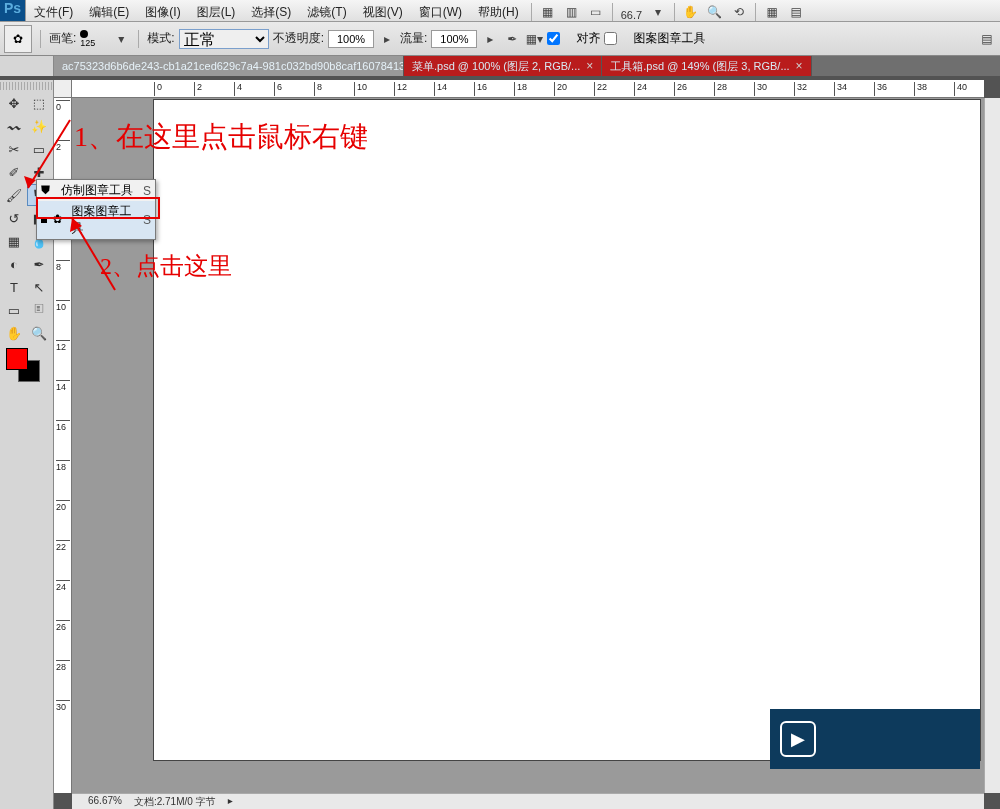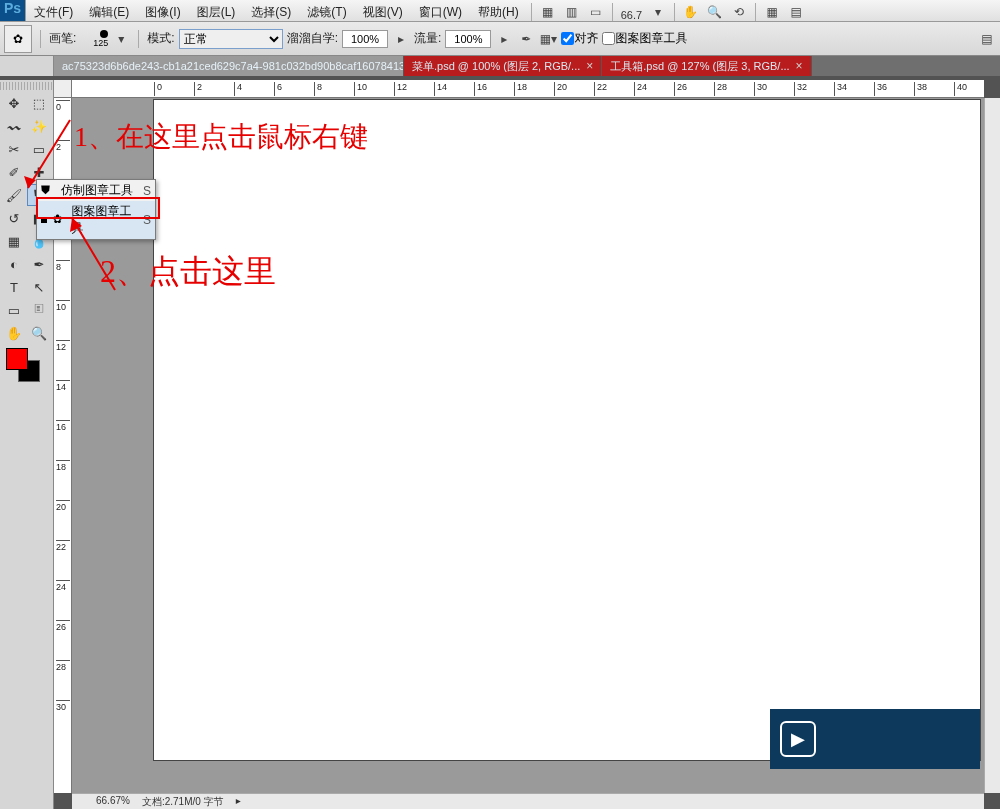--- a/index.html
+++ b/index.html
@@ -10,24 +10,24 @@
 .menu-item { padding: 0 8px; cursor: default; }
 .menu-sep { width: 1px; height: 18px; background: #aaa; margin: 0 4px; }
 .menu-icon { width: 18px; height: 18px; display: inline-flex; align-items: center; justify-content: center; margin: 0 3px; color: #444; }
 .zoom-display { font-size: 11px; color: #333; margin: 0 4px; }
 .menu-right { margin-left: auto; display: flex; align-items: center; padding-right: 8px; }
 
 .optionsbar { height: 34px; background: linear-gradient(#eaeaea,#d8d8d8); border-bottom: 1px solid #888; display: flex; align-items: center; font-size: 12px; padding: 0 4px; gap: 4px; }
 .opt-icon { width: 28px; height: 28px; border: 1px solid #999; background: #eee; display: flex; align-items: center; justify-content: center; }
 .brush-dot { width: 8px; height: 8px; background: #000; border-radius: 50%; }
 .opt-label { color: #222; }
-.opt-select { height: 20px; width: 104px; font-size: 12px; border: 1px solid #7a9fcc; }
+.opt-select { height: 20px; width: 90px; font-size: 16px; border: 1px solid #7a9fcc; }
 .opt-input { width: 46px; height: 18px; font-size: 11px; border: 1px solid #999; text-align: center; }
 .opt-small-icon { width: 18px; height: 18px; display: inline-flex; align-items: center; justify-content: center; color: #444; }
-.chk { display: flex; align-items: center; gap: 0; }
+.chk { display: flex; align-items: center; gap: 16px; }
 
 .tabbar { height: 20px; background: #6f6f6f; display: flex; font-size: 11px; }
 .tab { display: flex; align-items: center; padding: 0 8px; color: #d8e8f2; background: #b91c1c; border-right: 1px solid #555; gap: 6px; max-width: 350px; white-space: nowrap; overflow: hidden; }
 .tab.active { background: #9a9a9a; color: #e5f1f8; }
 .tab-close { color: #cfcfcf; font-size: 12px; }
 
 .workspace { position: absolute; top: 80px; left: 0; right: 0; bottom: 0; background: #535353; }
 .toolbox { position: absolute; left: 0; top: 0; width: 54px; bottom: 0; background: #d6d6d6; border-right: 1px solid #888; padding-top: 2px; }
 .tb-grip { height: 8px; background: repeating-linear-gradient(90deg,#aaa,#aaa 1px,#d6d6d6 1px,#d6d6d6 3px); margin-bottom: 2px; }
 .tool-grid { display: grid; grid-template-columns: 1fr 1fr; gap: 1px; padding: 0 2px; }
@@ -41,30 +41,30 @@
 .ruler-h { position: absolute; left: 18px; top: 0; right: 16px; height: 18px; background: #fff; border-bottom: 1px solid #777; overflow: hidden; }
 .ruler-v { position: absolute; left: 0; top: 18px; width: 18px; bottom: 16px; background: #fff; border-right: 1px solid #777; overflow: hidden; }
 .ruler-corner { position: absolute; left: 0; top: 0; width: 18px; height: 18px; background: #eee; border-right: 1px solid #777; border-bottom: 1px solid #777; }
 .ruler-tick { position: absolute; font-size: 9px; color: #222; }
 .ruler-h .ruler-tick { top: 2px; border-left: 1px solid #555; height: 14px; padding-left: 2px; }
 .ruler-v .ruler-tick { left: 2px; border-top: 1px solid #555; width: 14px; padding-top: 1px; writing-mode: horizontal-tb; }
 .canvas-viewport { position: absolute; left: 18px; top: 18px; right: 16px; bottom: 16px; background: #9a9a9a; overflow: hidden; }
 .document { position: absolute; left: 82px; top: 2px; width: 826px; height: 660px; background: #fff; box-shadow: 0 0 0 1px #444; }
 .scroll-v { position: absolute; right: 0; top: 18px; width: 16px; bottom: 16px; background: #e9e9e9; border-left: 1px solid #aaa; }
 .scroll-h { position: absolute; left: 18px; bottom: 0; right: 16px; height: 16px; background: #e9e9e9; border-top: 1px solid #aaa; display: flex; align-items: center; }
-.scroll-info { font-size: 10px; color: #333; padding: 0 24px; display: flex; gap: 12px; }
+.scroll-info { font-size: 10px; color: #333; padding: 0 16px; display: flex; gap: 12px; }
 
 .stamp-flyout { position: absolute; left: 36px; top: 179px; width: 120px; background: #f1f1f1; border: 1px solid #7a7a7a; box-shadow: 2px 2px 4px rgba(0,0,0,.3); font-size: 12px; z-index: 10; }
 .fly-item { display: flex; align-items: center; padding: 2px 4px; gap: 4px; }
 .fly-item .ico { width: 16px; height: 16px; display: inline-block; }
 .fly-shortcut { margin-left: auto; color: #555; }
 .fly-highlight { position: absolute; left: 36px; top: 197px; width: 124px; height: 22px; border: 2px solid #e60000; z-index: 11; pointer-events: none; }
 
 .annotation-1 { position: absolute; left: 74px; top: 118px; color: #e60000; font-size: 28px; font-family: SimSun; z-index: 20; }
-.annotation-2 { position: absolute; left: 100px; top: 250px; color: #e60000; font-size: 32px; font-family: SimSun; z-index: 20; }
+.annotation-2 { position: absolute; left: 100px; top: 250px; color: #e60000; font-size: 24px; font-family: SimSun; z-index: 20; }
 .arrow1 { position: absolute; left: 10px; top: 110px; z-index: 19; }
 .arrow2 { position: absolute; left: 60px; top: 210px; z-index: 19; }
 
 .watermark { position: absolute; right: 20px; bottom: 40px; width: 210px; height: 60px; background: #0d3a5c; color: #fff; display: flex; align-items: center; padding: 0 10px; gap: 10px; }
 .wm-logo { width: 36px; height: 36px; border: 2px solid #fff; border-radius: 6px; display: flex; align-items: center; justify-content: center; font-size: 18px; }
 .wm-text-main { font-size: 20px; font-weight: bold; }
 .wm-text-sub { font-size: 10px; letter-spacing: 1px; color: #a8c5d8; }
 </style>
 </head>
 <body>
@@ -95,29 +95,29 @@
   <span class="menu-icon">▦</span>
   <span class="menu-icon">▤</span>
   <div class="menu-right">
   </div>
 </div>
 
 <div class="optionsbar">
   <div class="opt-icon">✿</div>
   <div class="menu-sep"></div>
   <span class="opt-label">画笔:</span>
-  <div style="display:flex;flex-direction:column;align-items:flex-end;width:28px">
+  <div style="display:flex;flex-direction:column;align-items:flex-start;width:28px">
     <div class="brush-dot"></div>
     <span style="font-size:9px">125</span>
   </div>
   <span class="opt-small-icon">▾</span>
   <div class="menu-sep"></div>
   <span class="opt-label">模式:</span>
   <select class="opt-select"><option>正常</option></select>
-  <span class="opt-label">溜溜自学:</span>
+  <span class="opt-label">不透明度:</span>
   <input class="opt-input" value="100%" style="">
   <span class="opt-small-icon">▸</span>
   <span class="opt-label">流量:</span>
   <input class="opt-input" value="100%" style="">
   <span class="opt-small-icon">▸</span>
   <span class="opt-small-icon">✒</span>
   <span class="opt-small-icon">▦▾</span>
   <label class="chk">
       <input type="checkbox" checked="" style="">
       <span>对齐</span>
@@ -132,21 +132,21 @@
 <div class="tabbar">
   <div style="width:54px;background:#d6d6d6;border-right:1px solid #888"></div>
   <div class="tab active">
     <span>ac75323d6b6de243-cb1a21ced629c7a4-981c032bd90b8caf160784138fe5befe.jpg</span>
   </div>
   <div class="tab">
     <span>菜单.psd @ 100% (图层 2, RGB/...</span>
       <span class="tab-close">×</span>
   </div>
   <div class="tab">
-    <span>工具箱.psd @ 127% (图层 3, RGB/...</span>
+    <span>工具箱.psd @ 149% (图层 3, RGB/...</span>
       <span class="tab-close">×</span>
   </div>
 </div>
 
 <div class="workspace">
 
   <div class="toolbox">
     <div class="tb-grip"></div>
     <div class="tool-grid">
       <div class="tool-btn">✥</div>

